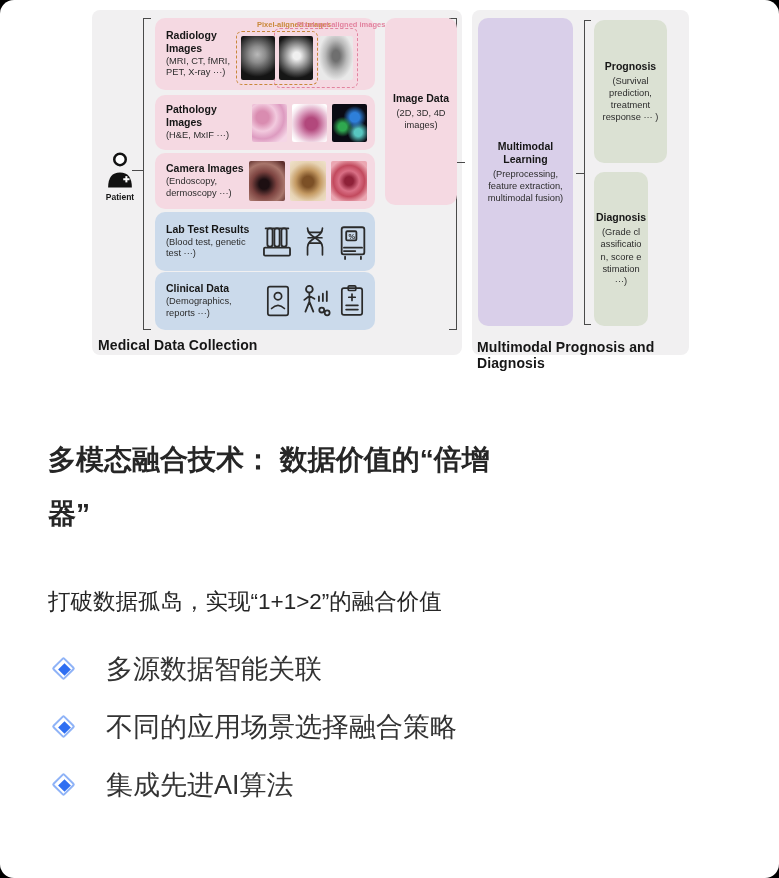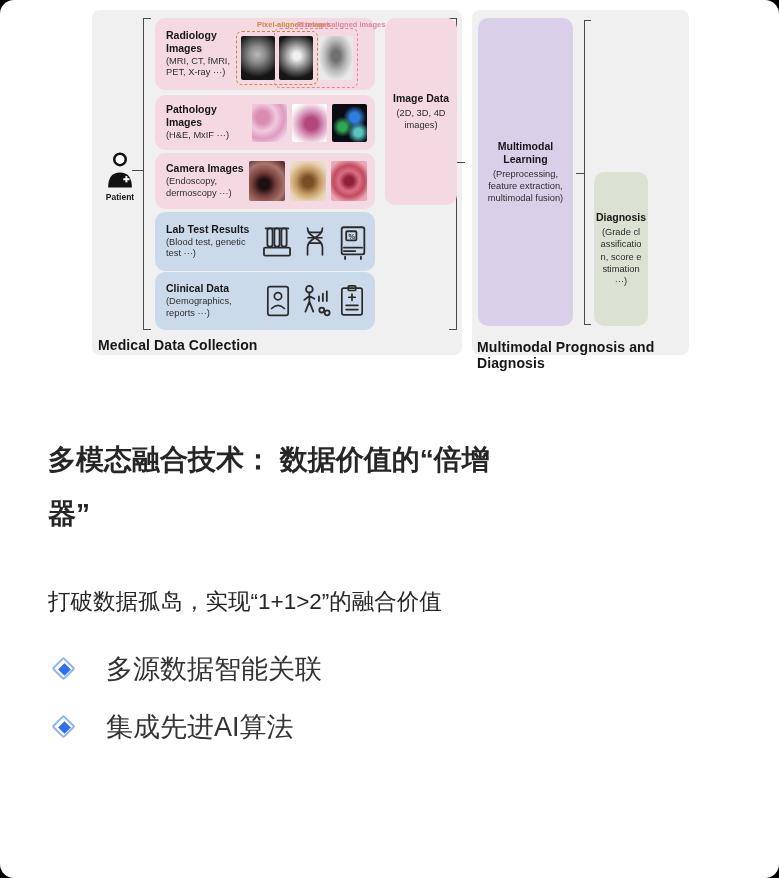--- a/index.html
+++ b/index.html
@@ -227,20 +227,24 @@
       <div class="sidebox box-multimodal">
         <div class="side-title">Multimodal Learning</div>
         <div class="side-sub">(Preprocessing, feature extraction, multimodal fusion)</div>
       </div>
 
       <div class="vline" style="left:112px;top:10px;height:305px;"></div>
       <div class="hline" style="left:112px;top:10px;width:7px;"></div>
       <div class="hline" style="left:112px;top:313.5px;width:7px;"></div>
       <div class="hline" style="left:104px;top:163px;width:8px;"></div>
 
+      <div class="sidebox box-prognosis">
+        <div class="side-title">Prognosis</div>
+        <div class="side-sub">(Survival prediction, treatment response ··· )</div>
+      </div>
       <div class="sidebox box-diagnosis">
         <div class="side-title">Diagnosis</div>
         <div class="side-sub">(Grade classification, score estimation ···)</div>
       </div>
 
       <div class="caption" style="left:5px;top:329px;">Multimodal Prognosis and Diagnosis</div>
     </div>
   </div>
 
   <div class="heading">
@@ -256,17 +260,24 @@
           <span class="outer"></span>
           <span class="inner"></span>
         </span>
       <span class="bullet-label">多源数据智能关联</span>
     </div>
     <div class="bullet">
       <span class="bullet-icon">
           <span class="outer"></span>
           <span class="inner"></span>
         </span>
+      <span class="bullet-label">不同的应用场景选择融合策略</span>
+    </div>
+    <div class="bullet">
+      <span class="bullet-icon">
+          <span class="outer"></span>
+          <span class="inner"></span>
+        </span>
       <span class="bullet-label">集成先进AI算法</span>
     </div>
   </div>
 
 </div>
 
 </body></html>

